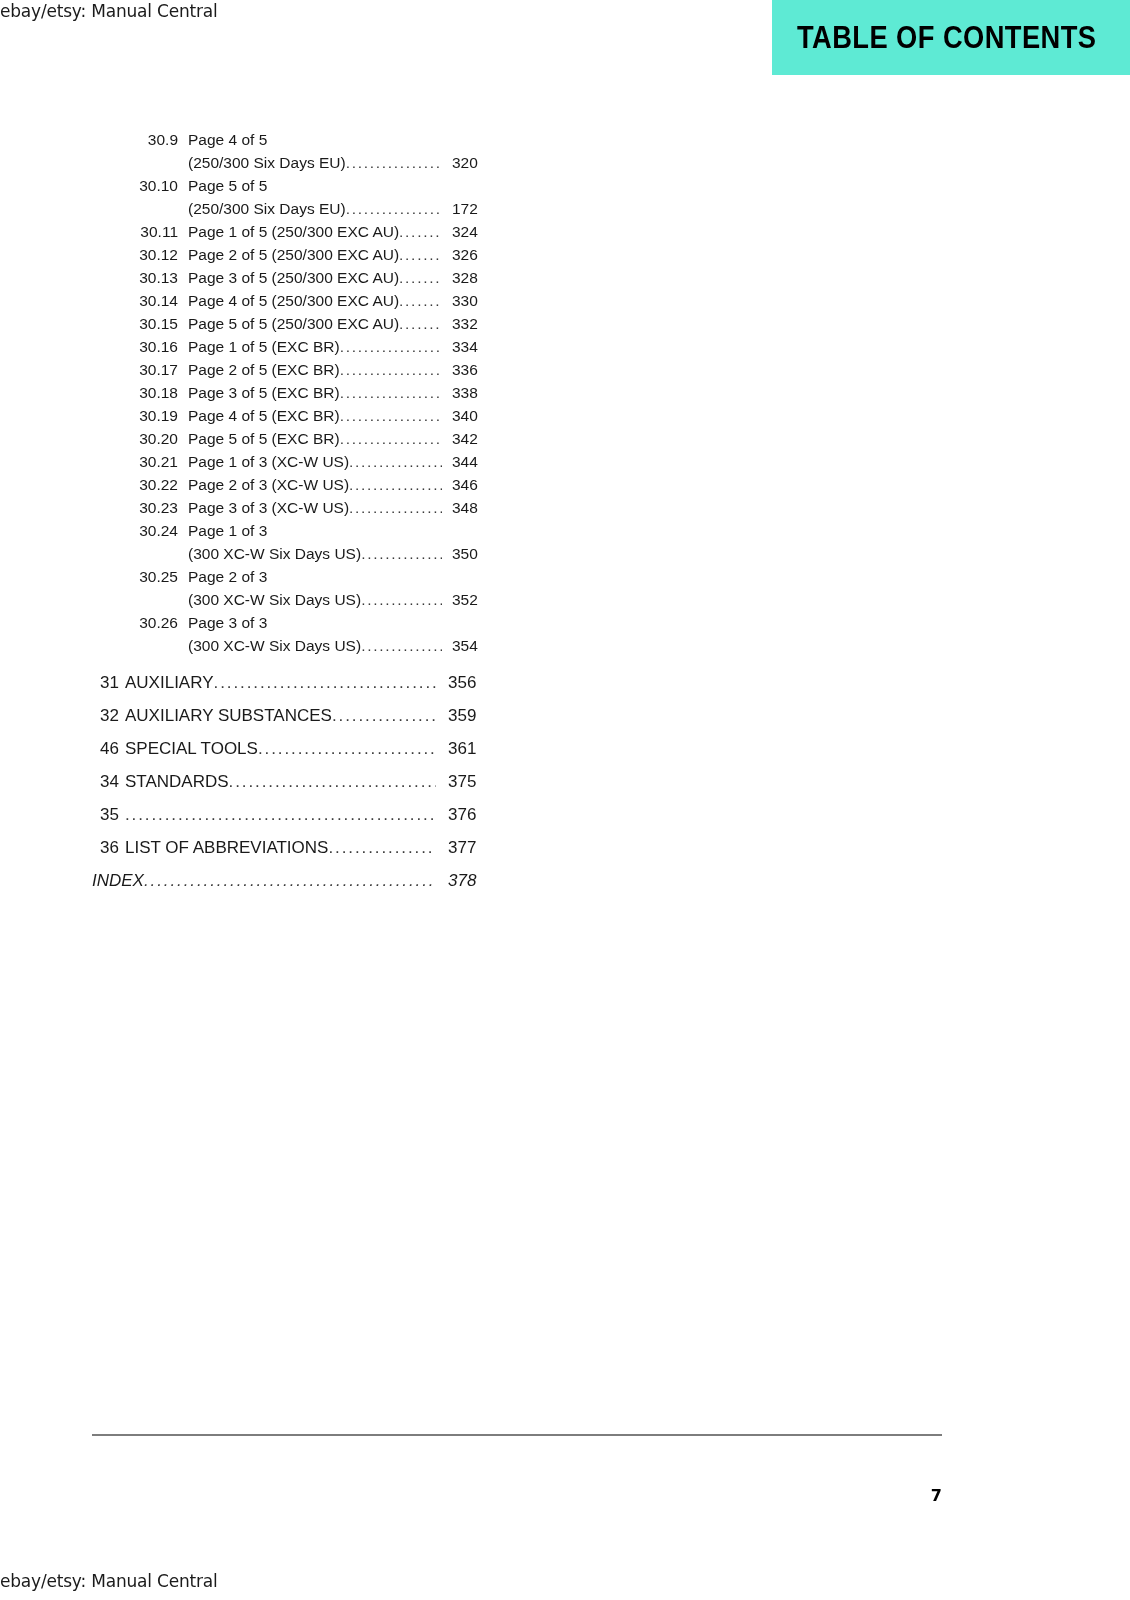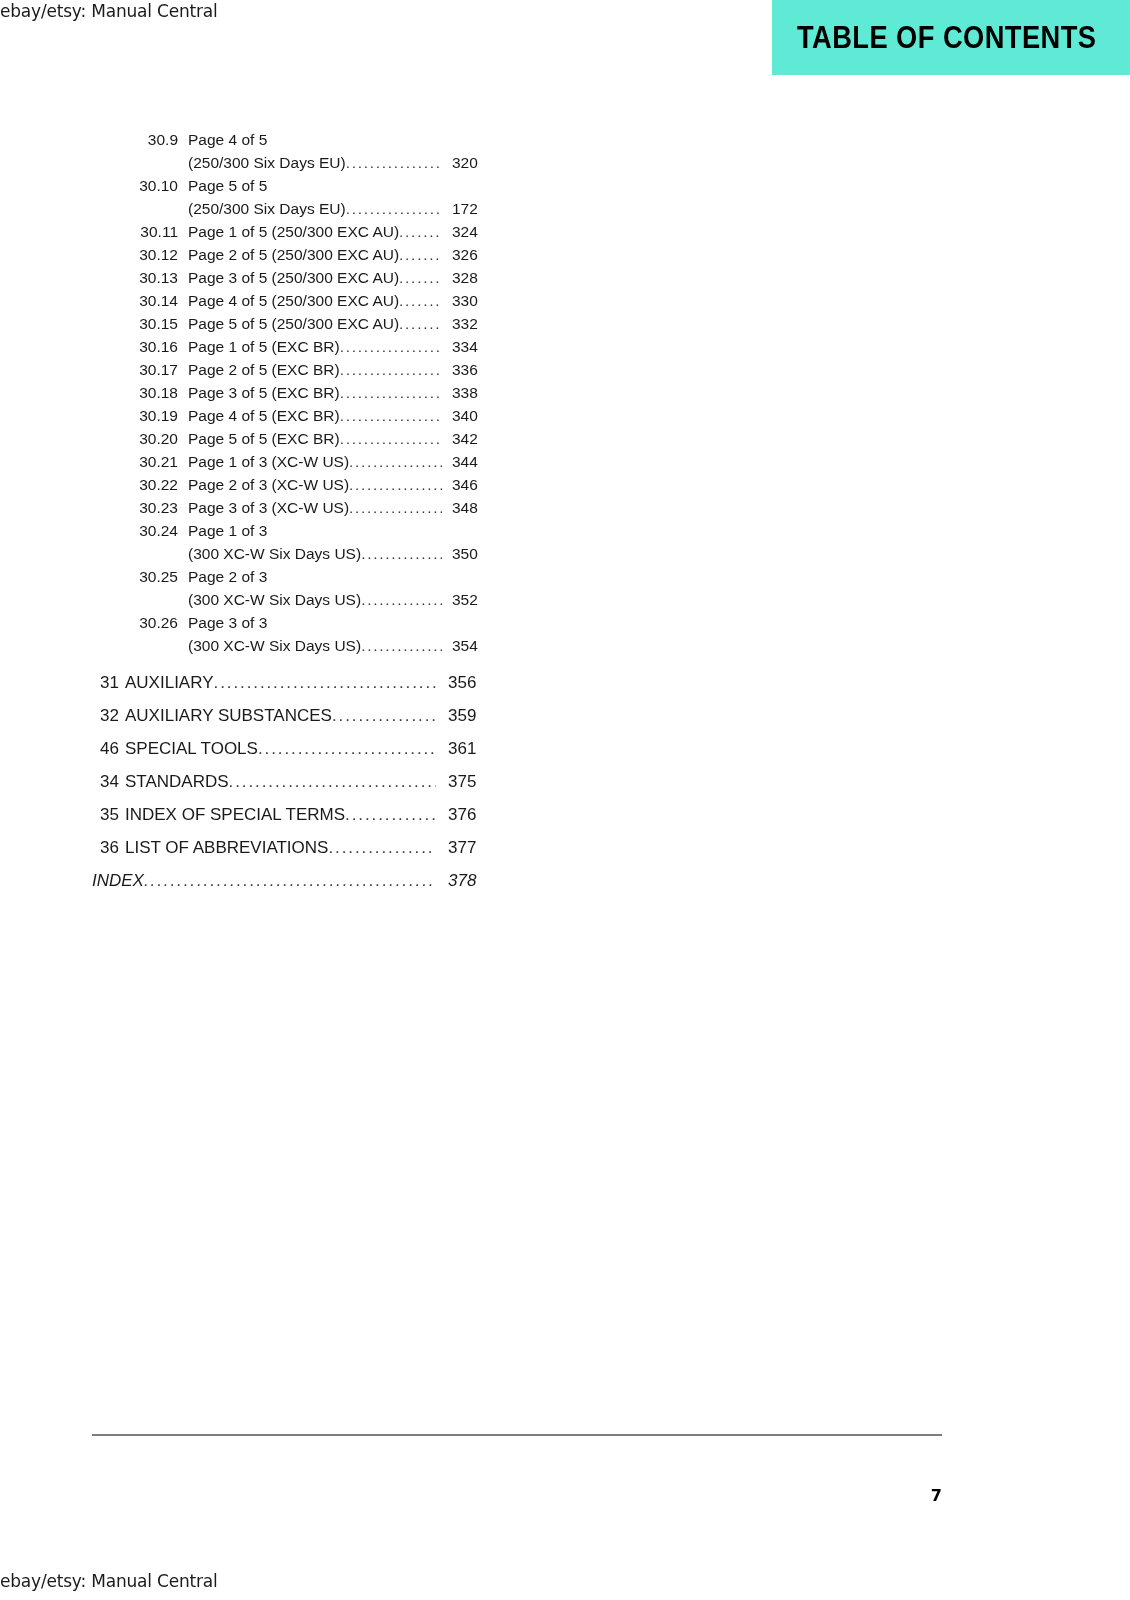--- a/index.html
+++ b/index.html
@@ -393,21 +393,20 @@
           <span class="text">STANDARDS </span>
           <span class="dots">......................................................................</span>
           <span class="page">375</span>
         </div>
       </div>
     </div>
     <div class="toc-chapter">
       <span class="num">35</span>
       <div class="body">
         <div class="leader-line">
-          <span class="text">INDEX OF SPECIAL TERMS</span>
           <span class="dots">......................................................................</span>
           <span class="page">376</span>
         </div>
       </div>
     </div>
     <div class="toc-chapter">
       <span class="num">36</span>
       <div class="body">
         <div class="leader-line">
           <span class="text">LIST OF ABBREVIATIONS</span>

